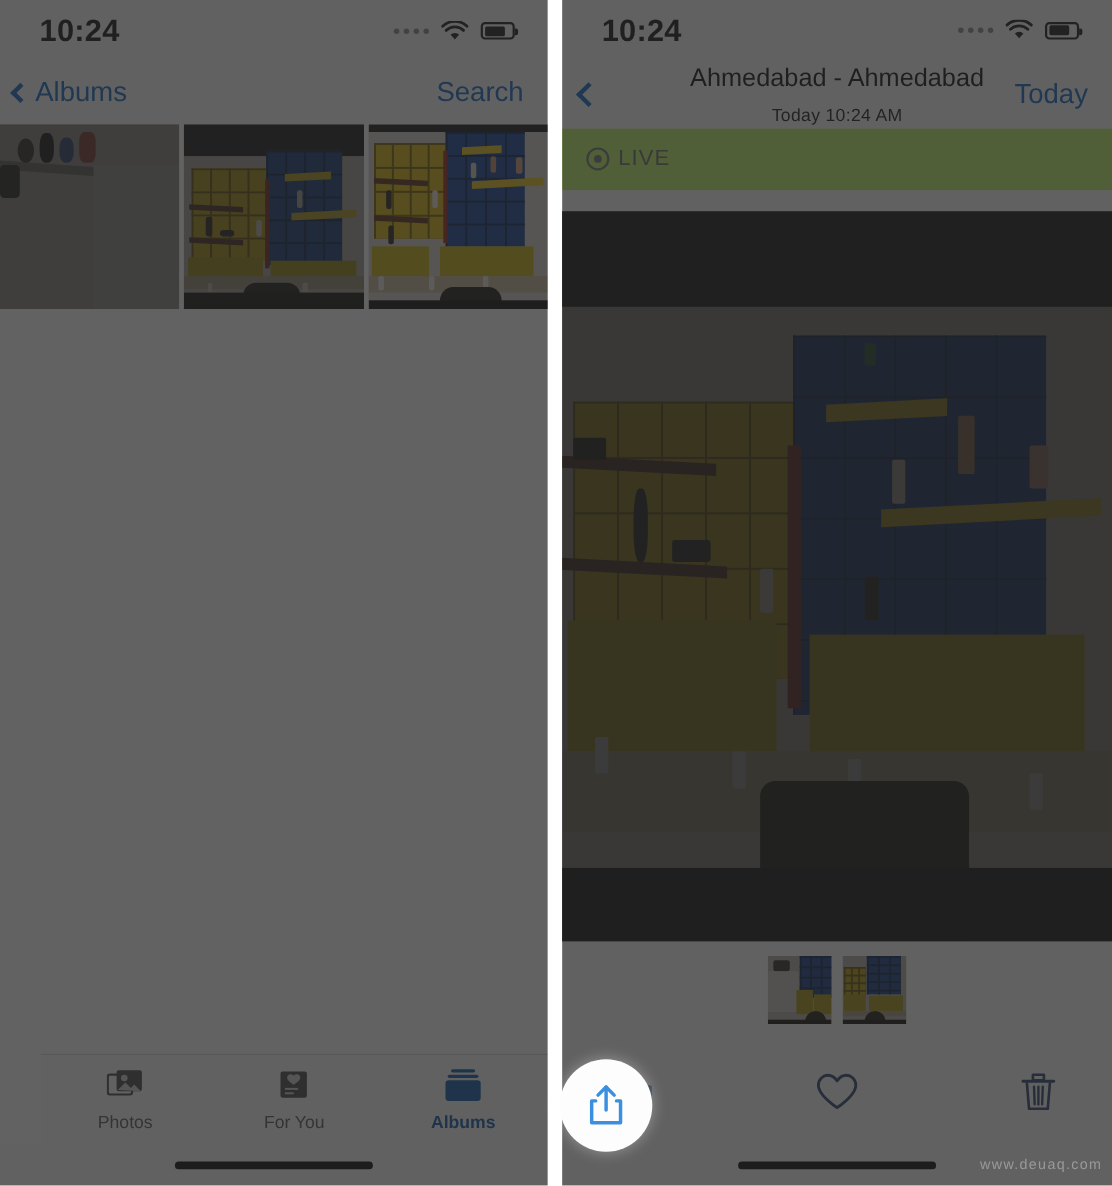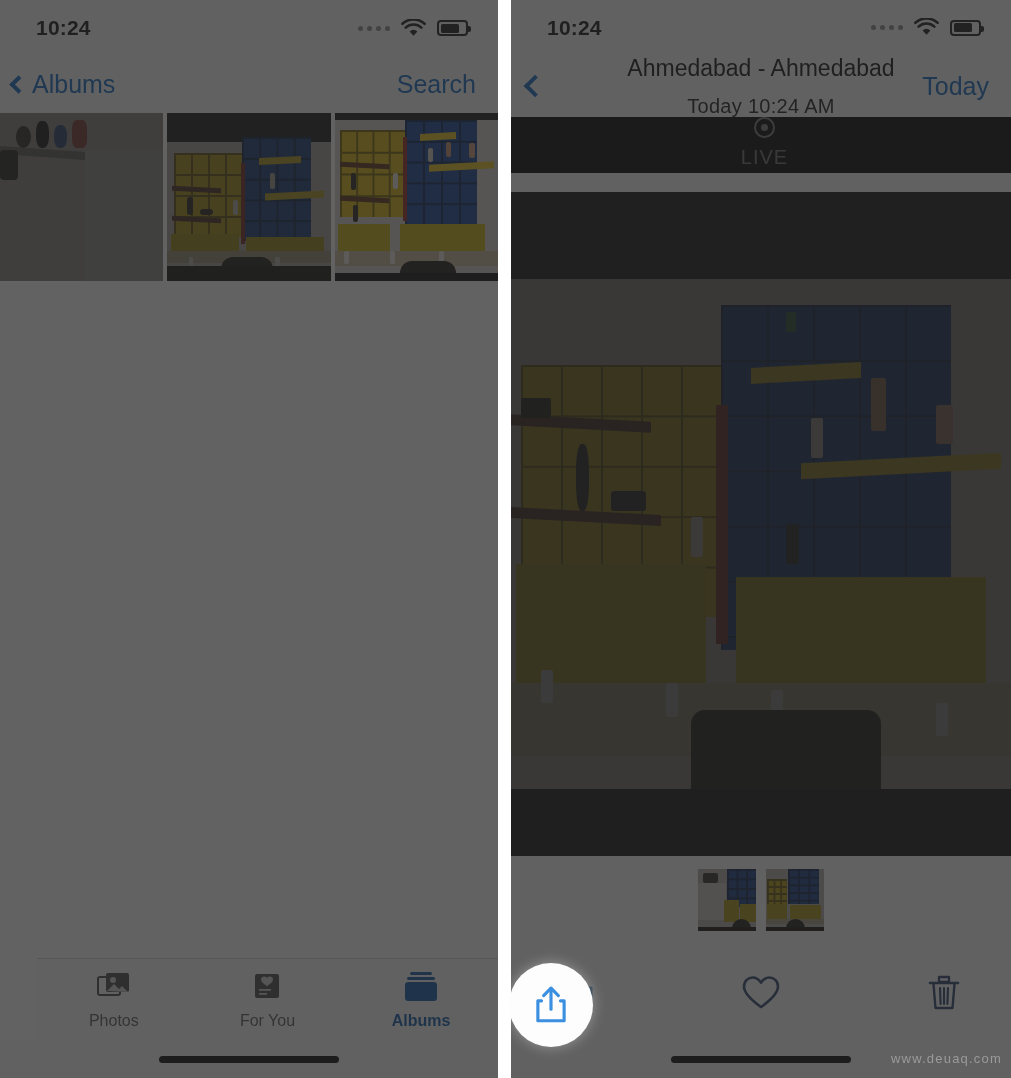--- a/index.html
+++ b/index.html
@@ -37,21 +37,21 @@
 
   
   .statusbar{
     position:relative; z-index:5;
     height:56px;
     display:flex; align-items:center; justify-content:space-between;
     padding:0 30px 0 36px;
     background:#fbfbfb;
   }
   .status-time{
-    font-size:21px; font-weight:bold; color:#121212;
+    font-size:28px; font-weight:bold; color:#121212;
     letter-spacing:0.2px;
   }
   .status-right{ display:flex; align-items:center; gap:11px; }
   .sig-dots{ display:flex; align-items:center; gap:4px; }
   .sig-dots i{ width:5px; height:5px; border-radius:50%; background:#8c8c8c; display:block; }
   .wifi{ width:25px; height:19px; position:relative; }
   .batt{
     width:31px; height:16px; border:2px solid #1a1a1a; border-radius:4px;
     position:relative; padding:1.5px;
   }
@@ -164,26 +164,26 @@
   .nav-back-r{ color:#1268c3; font-size:30px; line-height:1; display:flex; align-items:center;}
   .chev-r{
     display:inline-block; width:16px; height:16px;
     border-left:4px solid #1268c3; border-bottom:4px solid #1268c3;
     transform:rotate(45deg);
   }
   .r-title-wrap{
     position:absolute; left:0; right:0; text-align:center; pointer-events:none;
   }
   .r-title{ font-size:23px; color:#111; line-height:1.15; }
-  .r-sub{ font-size:20px; color:#1c1c1c; margin-top:14px; letter-spacing:0.3px; }
+  .r-sub{ font-size:16px; color:#1c1c1c; margin-top:14px; letter-spacing:0.3px; }
 
   .live-row{
     position:relative; z-index:5;
     height:56px; display:flex; align-items:center; gap:8px;
-    padding-left:7px; background:#000000;flex-direction:column;
+    padding-left:22px; background:#bef264;
   }
   .live-ico{
     width:21px; height:21px; border-radius:50%;
     border:2px solid #767676; display:flex; align-items:center; justify-content:center;
   }
   .live-ico i{ width:7px; height:7px; border-radius:50%; background:#767676; display:block; }
   .live-lab{ font-size:20px; color:#6e6e6e; letter-spacing:1px; }
 
   .spacer-top{ position:relative; z-index:5; height:20px; background:#fbfbfb; }
 

